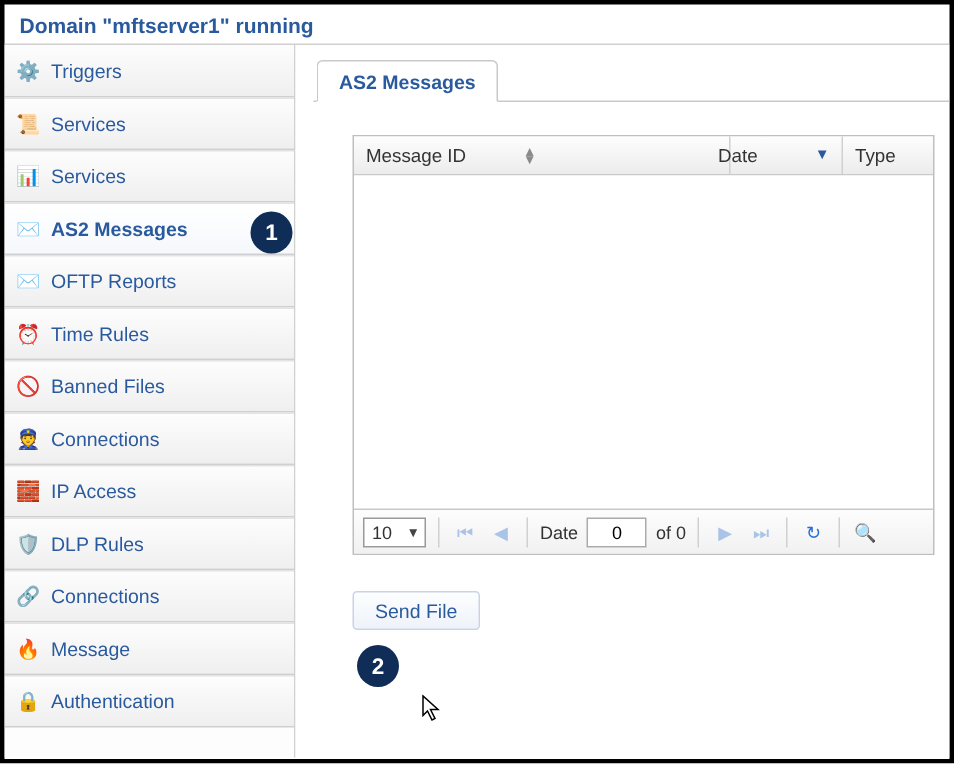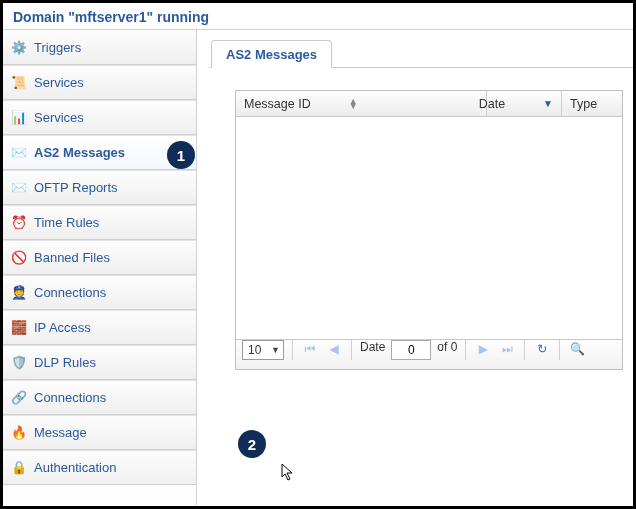--- a/index.html
+++ b/index.html
@@ -126,20 +126,21 @@
     display: inline-flex;
     flex-direction: column;
     line-height: 5px;
   }
   .sort-active { color: #2a5a9e; font-size: 10px; margin-left:3px;}
   .grid-body { flex: 1; background: #fff; }
   .pager {
     height: 30px;
     border-top: 1px solid #c9c9c9;
     display: flex;
+    align-items: center;
     gap: 6px;
     padding: 0 6px;
     background: linear-gradient(#fdfdfd,#f1f1f1);
     font-size: 12px;
     color: #333;
   }
   .pg-select {
     height: 20px;
     width: 42px;
     border: 1px solid #999;
@@ -319,20 +320,25 @@
             <span class="pg-btn disabled">▶</span>
             <span class="pg-btn disabled">⏭</span>
             <span class="pg-sep"></span>
             <span class="pg-btn">↻</span>
             <span class="pg-sep"></span>
             <span class="pg-btn">🔍</span>
           </div>
         </div>
       </div>
 
+      <div class="send-row">
+        <div class="send-btn">
+          <span>Send File</span>
+        </div>
+      </div>
     </div>
 
   </div>
 
   <div class="callout c1">
     <span>1</span>
   </div>
   <div class="callout c2">
     <span>2</span>
   </div>

